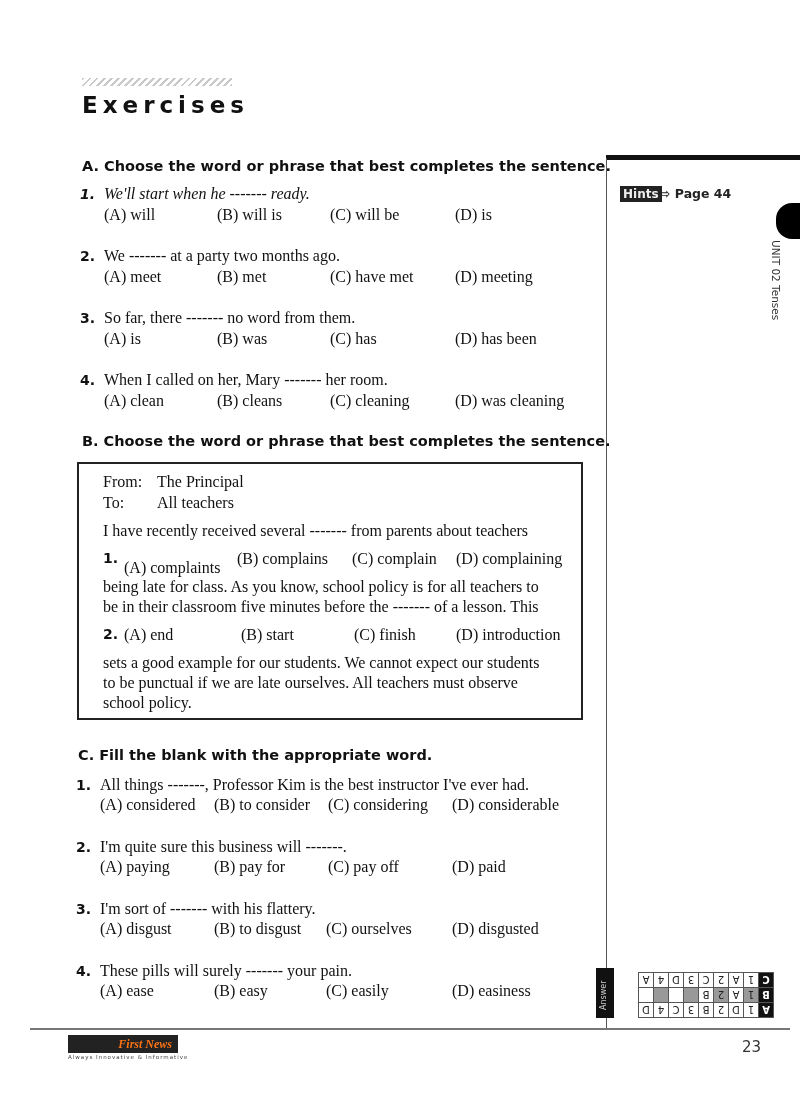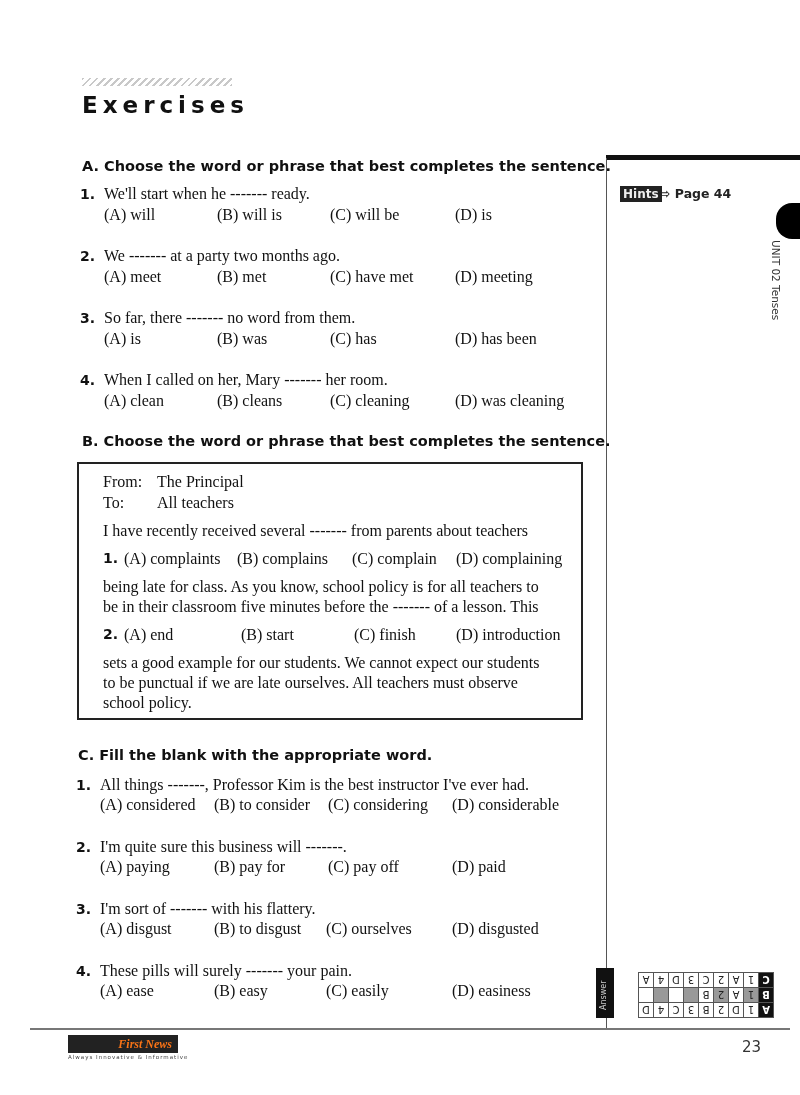--- a/index.html
+++ b/index.html
@@ -80,21 +80,21 @@
 
 <div class="abs side-panel-top"></div>
 <div class="abs side-vline"></div>
 <div class="abs hints-badge">Hints</div>
 <div class="abs hints-page">⇨ Page 44</div>
 <div class="abs unit-tab"></div>
 <div class="abs unit-label">UNIT 02 Tenses</div>
 
 <div class="abs section-head" style="left:82px; top:158px;">A.  Choose the word or phrase that best completes the sentence.</div>
 
-<div class="abs" style="left:80px; top:185px;">
+<div class="abs" style="left:80px; top:185px;font-style:italic;">
   <span class="q-num">1.</span><span class="q-text">We'll start when he ------- ready.</span>
 </div>
 <div class="opts" style="left:104px; top:206px;">
   <span style="left:0">(A)  will</span>
   <span style="left:113px">(B)  will is</span>
   <span style="left:226px">(C)  will be</span>
   <span style="left:351px">(D)  is</span>
 </div>
 
 <div class="abs" style="left:80px; top:247px;">
@@ -132,21 +132,21 @@
 <div class="abs memo-box">
   <div class="memo-line" style="top:9px;">
     <span style="display:inline-block;width:54px;font-family:Liberation Serif, serif;">From:</span><span>The Principal</span>
   </div>
   <div class="memo-line" style="top:30px;">
     <span style="display:inline-block;width:54px;">To:</span><span>All teachers</span>
   </div>
   <div class="memo-line" style="top:58px;">I have recently received several ------- from parents about teachers</div>
   <div class="memo-line" style="top:86px; width:470px; height:20px;">
     <span class="q-num" style="position:absolute; left:0; width:auto;">1.</span>
-    <span style="position:absolute; left:21px;">(A) complaints</span>
+    <span style="position:absolute; left:21px;margin-top:9px;">(A) complaints</span>
     <span style="position:absolute; left:134px;">(B) complains</span>
     <span style="position:absolute; left:249px;">(C) complain</span>
     <span style="position:absolute; left:353px;">(D) complaining</span>
   </div>
   <div class="memo-line" style="top:114px;">being late for class. As you know, school policy is for all teachers to</div>
   <div class="memo-line" style="top:134px;">be in their classroom five minutes before the ------- of a lesson. This</div>
   <div class="memo-line" style="top:162px; width:470px; height:20px;">
     <span class="q-num" style="position:absolute; left:0; width:auto;">2.</span>
     <span style="position:absolute; left:21px;">(A)  end</span>
     <span style="position:absolute; left:138px;">(B)  start</span>

